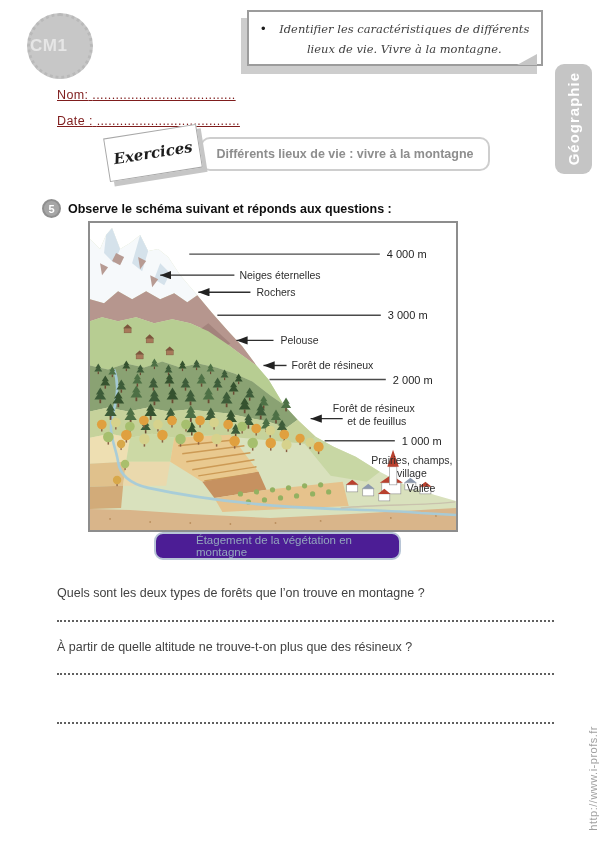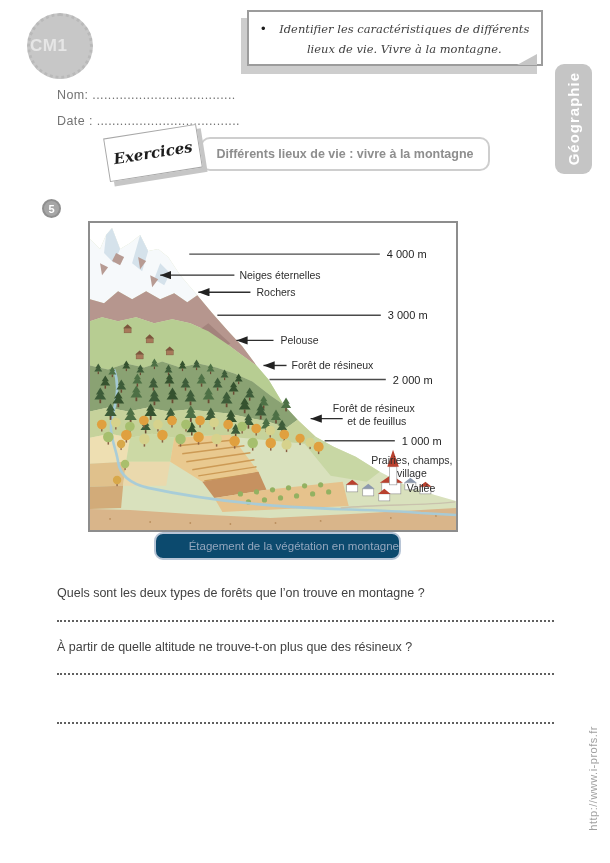--- a/index.html
+++ b/index.html
@@ -28,21 +28,21 @@
     display:flex;flex-direction:column;align-items:center;justify-content:center;line-height:1.1;}
   .fiche-label{font-size:11px;color:#7d7d7d;}
   .fiche-number{font-size:15px;font-weight:bold;color:#6f6f6f;}
 
   
   .subject-banner{position:absolute;left:555px;top:64px;width:37px;height:110px;
     background:#c5c5c5;border-radius:9px;display:flex;align-items:center;justify-content:center;z-index:1;}
   .subject-banner span{writing-mode:vertical-rl;transform:rotate(180deg);
     color:#fff;font-weight:bold;font-size:15px;letter-spacing:1px;}
 
-  .field-line{position:absolute;left:57px;font-size:12.5px;color:#737373;letter-spacing:.4px;}
+  .field-line{position:absolute;left:57px;font-size:12.5px;color:#7f1d1d;letter-spacing:.4px;text-decoration:underline;}
   .nom-line{top:88px;} .date-line{top:114px;}
 
   
   .exercices-note{position:absolute;left:106px;top:131px;width:92px;height:42px;background:#fff;
     border:1.5px solid #a8a8a8;box-shadow:4px 5px 0 #c6c6c6;transform:rotate(-9deg);
     display:flex;align-items:center;justify-content:center;z-index:2;
     font-family:"DejaVu Serif",serif;font-style:italic;font-weight:bold;font-size:15px;color:#1d1d1d;}
   .title-pill{position:absolute;left:200px;top:137px;width:290px;height:34px;border:2px solid #cecece;
     border-radius:10px;box-sizing:border-box;display:flex;align-items:center;justify-content:center;
     color:#8e8e8e;font-weight:bold;font-size:12.5px;background:#fff;}
@@ -54,22 +54,22 @@
   .instruction{position:absolute;left:68px;top:202px;font-weight:bold;font-size:12.5px;color:#0f0f0f;}
 
   
   .diagram-frame{position:absolute;left:88px;top:221px;width:370px;height:311px;
     border:2.5px solid #8d8d8d;box-sizing:border-box;background:#fff;}
   .diagram-frame svg{display:block;width:100%;height:100%;}
   .alt-text{font-size:11px;fill:#1f1f1f;font-family:"Liberation Sans",sans-serif;}
   .lab-text{font-size:10.5px;fill:#2e2e2e;font-family:"Liberation Sans",sans-serif;}
 
   .caption-pill{position:absolute;left:154px;top:532px;width:247px;height:28px;border:2px solid #b8c5d6;
-    border-radius:9px;box-sizing:border-box;display:flex;align-items:center;justify-content:flex-end;
-    color:#93a6bd;font-size:11.5px;background:#0c4a6e;}
+    border-radius:9px;box-sizing:border-box;display:flex;align-items:center;justify-content:flex-start;
+    color:#93a6bd;font-size:11.5px;background:#4c1d95;padding-left:40px;}
 
   .question{position:absolute;left:57px;font-size:12.5px;color:#414141;}
   .q1{top:586px;} .q2{top:640px;} .q3{top:691px;}
   .answer-line{position:absolute;left:57px;width:497px;height:0;border-bottom:2px dotted #606060;}
   .l1{top:620px;} .l2{top:673px;} .l3{top:722px;}
 
   .site-url{position:absolute;left:584px;top:698px;width:18px;height:160px;
     display:flex;align-items:center;justify-content:center;}
   .site-url span{writing-mode:vertical-rl;transform:rotate(180deg);font-size:11px;color:#a0a0a0;letter-spacing:.5px;}
 </style>
@@ -105,20 +105,21 @@
   <div class="exercices-note">
     <span>Exercices</span>
   </div>
   <div class="title-pill">
     <span>Différents lieux de vie : vivre à la montagne</span>
   </div>
 
   <div class="q-badge">
     <span>5</span>
   </div>
+  <div class="instruction">Observe le schéma suivant et réponds aux questions :</div>
 
   <div class="diagram-frame">
     <svg viewBox="0 0 365 306" preserveAspectRatio="none">
       <defs>
         <marker id="ah" markerWidth="9" markerHeight="7" refX="8" refY="3" orient="auto">
           <polygon points="0,0 8,3 0,6" fill="#222"></polygon>
         </marker>
         <g id="pine">
           <polygon fill="currentColor" points="5,0 8.4,5.5 1.6,5.5"></polygon>
           <polygon fill="currentColor" points="5,2.6 9.7,9.5 0.3,9.5"></polygon>

